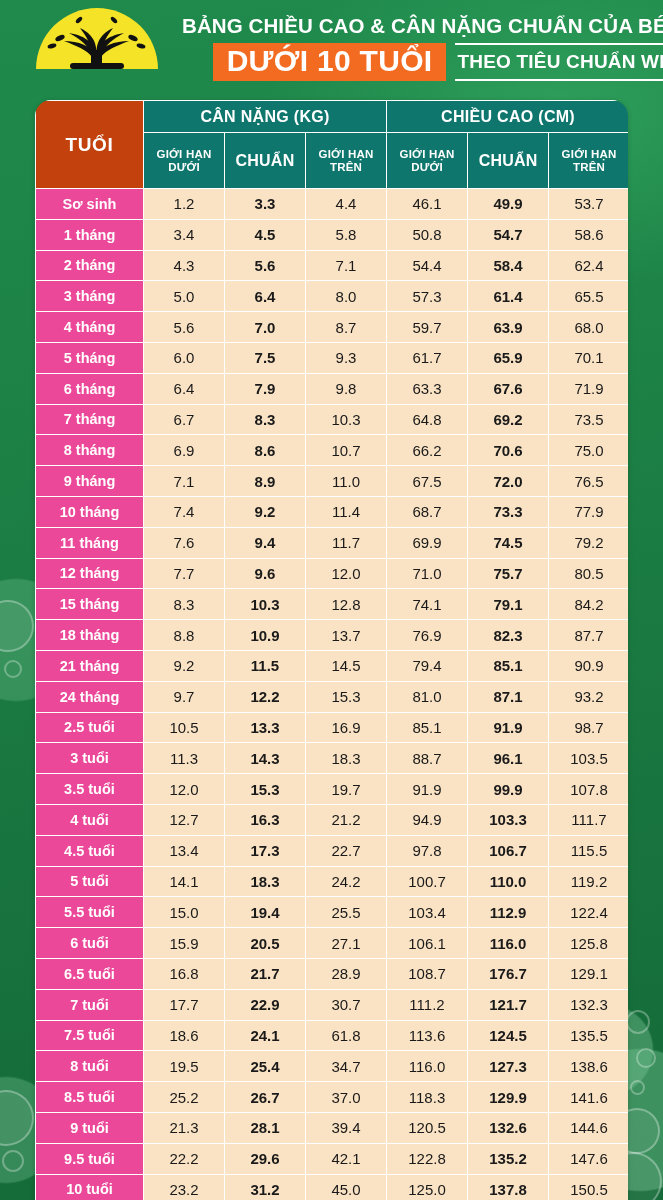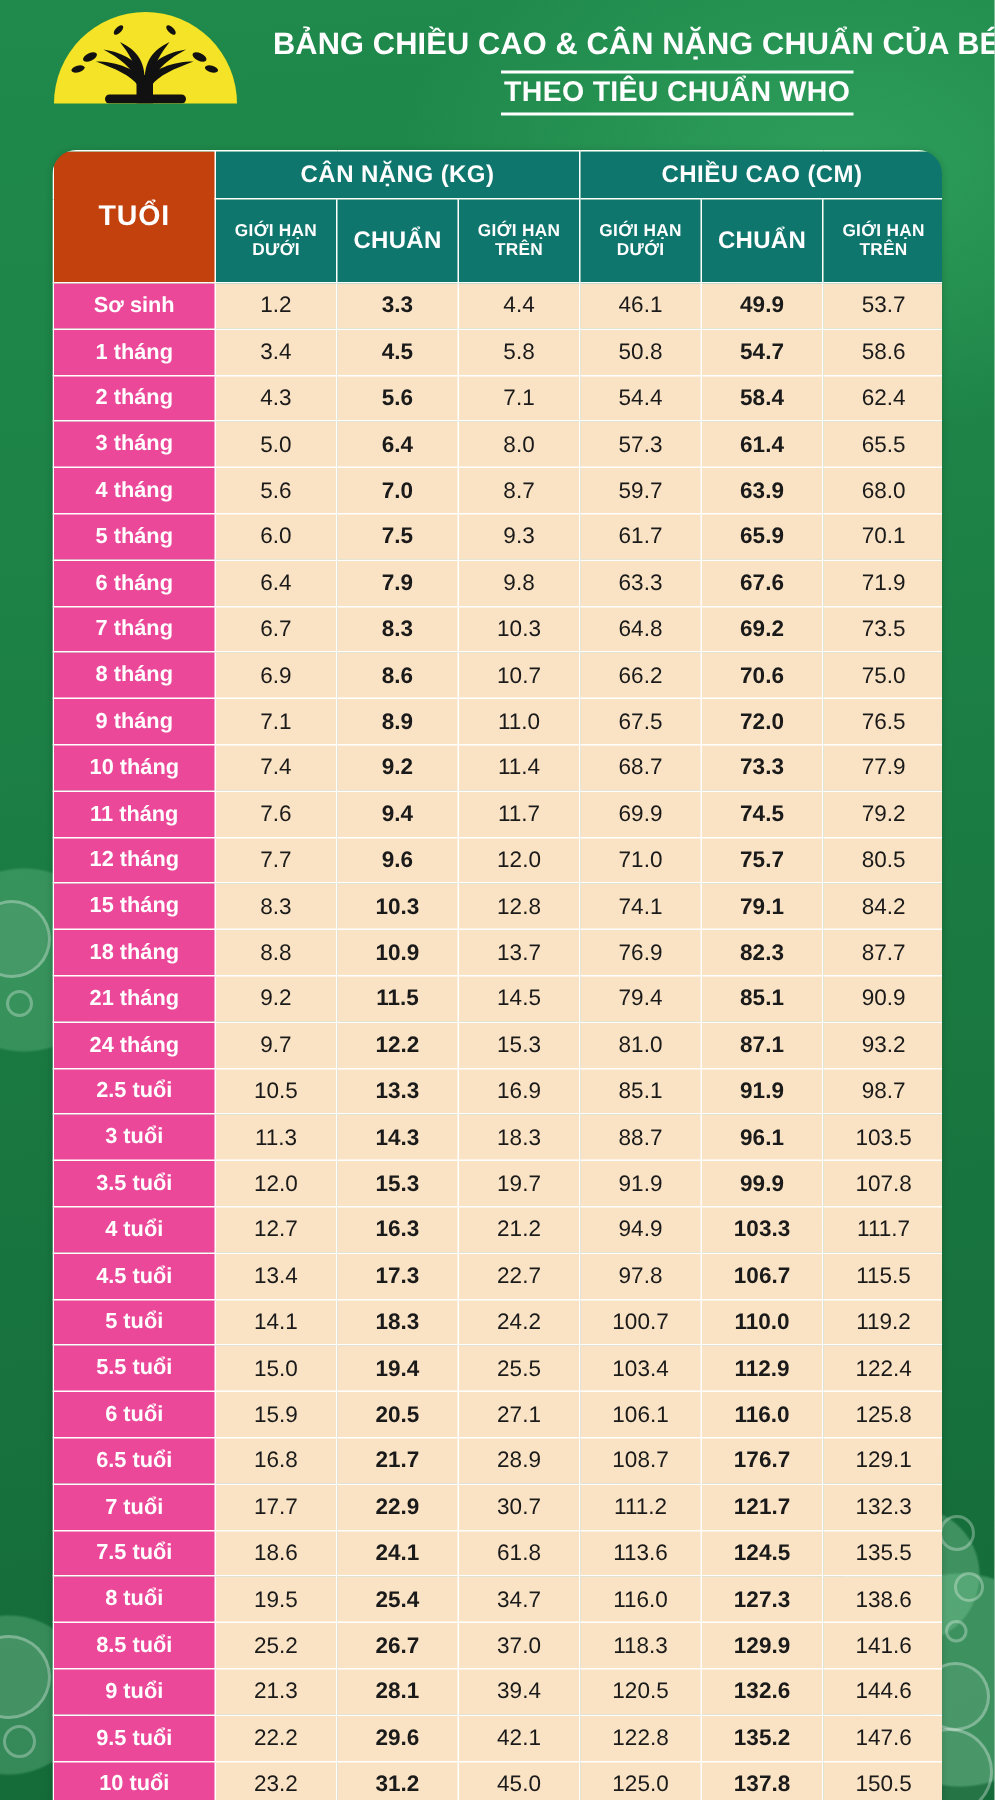--- a/index.html
+++ b/index.html
@@ -126,20 +126,21 @@
         <ellipse cx="43" cy="12" rx="4" ry="2" transform="rotate(-45 43 12)"></ellipse>
         <ellipse cx="78" cy="12" rx="4" ry="2" transform="rotate(45 78 12)"></ellipse>
         <rect x="34" y="55" width="54" height="6" rx="3"></rect>
       </g>
     </svg>
   </div>
 
   <div class="headtext">
     <div class="h-title">BẢNG CHIỀU CAO &amp; CÂN NẶNG CHUẨN CỦA BÉ TRAI</div>
     <div class="h-row">
+      <div class="h-badge">DƯỚI 10 TUỔI</div>
       <div class="h-sub">THEO TIÊU CHUẨN WHO</div>
     </div>
   </div>
 </div>
 
 <div class="table-wrap">
 <table>
   <colgroup>
     <col class="c-age">
         <col class="c-d">

